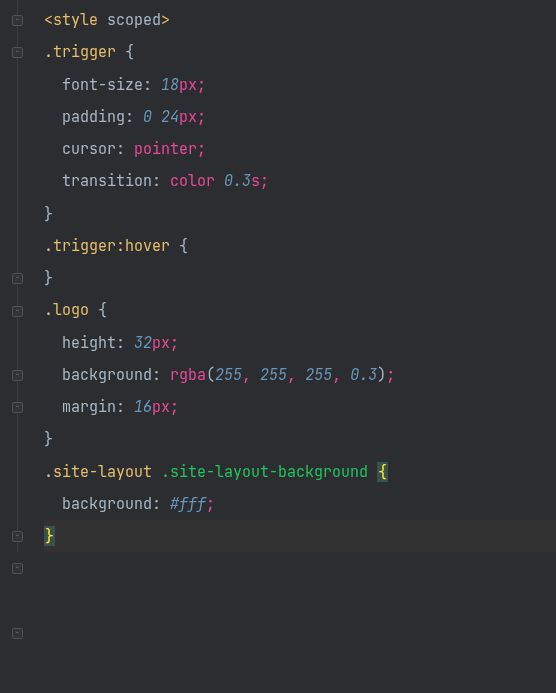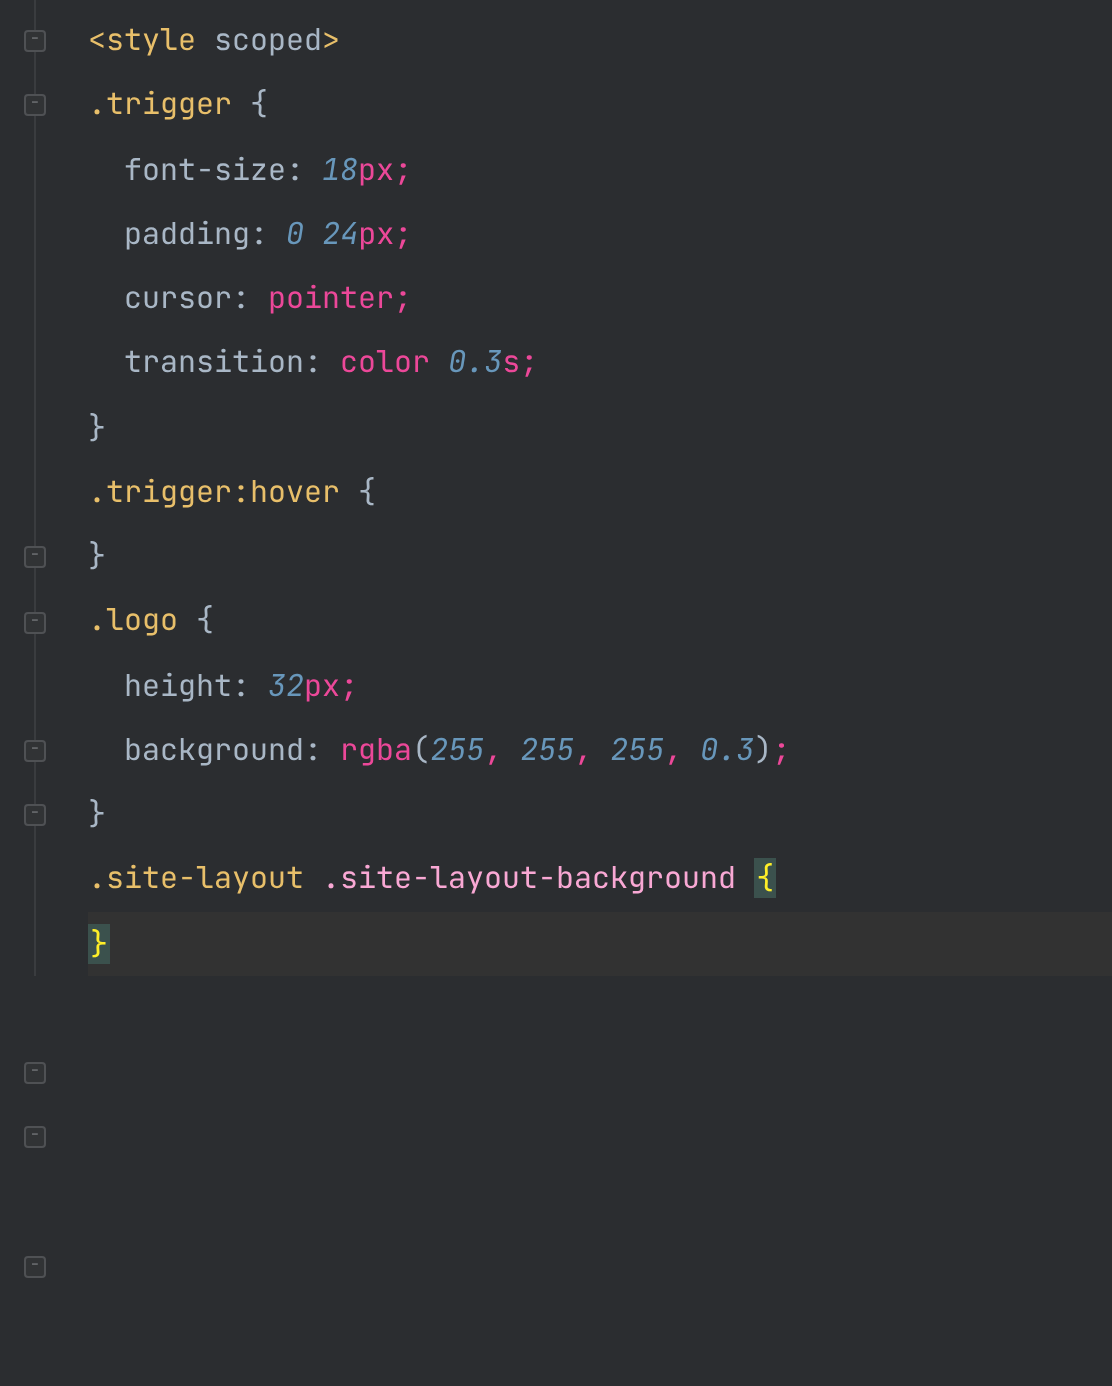--- a/index.html
+++ b/index.html
@@ -57,21 +57,21 @@
     position: relative;
   }
   .hl-line {
     background: #323232;
   }
   .caret-brace { background:#3b514d; color:#ffef28; padding:0 1px;}
   
   .c-orange { color:#ec4899; }
   .c-yellow { color:#e8bf6a; }
   .c-grey   { color:#a9b7c6; }
-  .c-dimgrey{ color:#f9a8d4; }
+  .c-dimgrey{ color:#22c55e; }
   .c-blue   { color:#6897bb;font-style:italic; }
 </style>
 </head>
 <body>
 
 <div class="editor">
   <div class="vline"></div>
   <div class="gutter">
     <span class="fold" style="top:11px"></span>
     <span class="fold" style="top:43px"></span>
@@ -103,22 +103,24 @@
 
 
   <div class="line"><span class="c-grey">}</span></div>
 
   <div class="line"><span class="c-yellow">.logo</span><span class="c-grey"> {</span></div>
 
   <div class="line"><span class="c-grey">  height</span><span class="c-grey">: </span><span class="c-blue">32</span><span class="c-orange">px</span><span class="c-orange">;</span></div>
 
   <div class="line"><span class="c-grey">  background</span><span class="c-grey">: </span><span class="c-orange">rgba</span><span class="c-grey">(</span><span class="c-blue">255</span><span class="c-orange">, </span><span class="c-blue">255</span><span class="c-orange">, </span><span class="c-blue">255</span><span class="c-orange">, </span><span class="c-blue">0.3</span><span class="c-grey">)</span><span class="c-orange">;</span></div>
 
+  <div class="line"><span class="c-grey">  margin</span><span class="c-grey">: </span><span class="c-blue">16</span><span class="c-orange">px</span><span class="c-orange">;</span></div>
 
   <div class="line"><span class="c-grey">}</span></div>
 
   <div class="line"><span class="c-yellow">.site-layout</span><span> </span><span class="c-dimgrey">.site-layout-background</span><span> </span><span class="caret-brace">{</span></div>
 
+  <div class="line"><span class="c-grey">  background</span><span class="c-grey">: </span><span class="c-blue">#fff</span><span class="c-orange">;</span></div>
 
   <div class="line hl-line"><span class="caret-brace">}</span></div>
 
 
 </div>
 
 </body></html>

